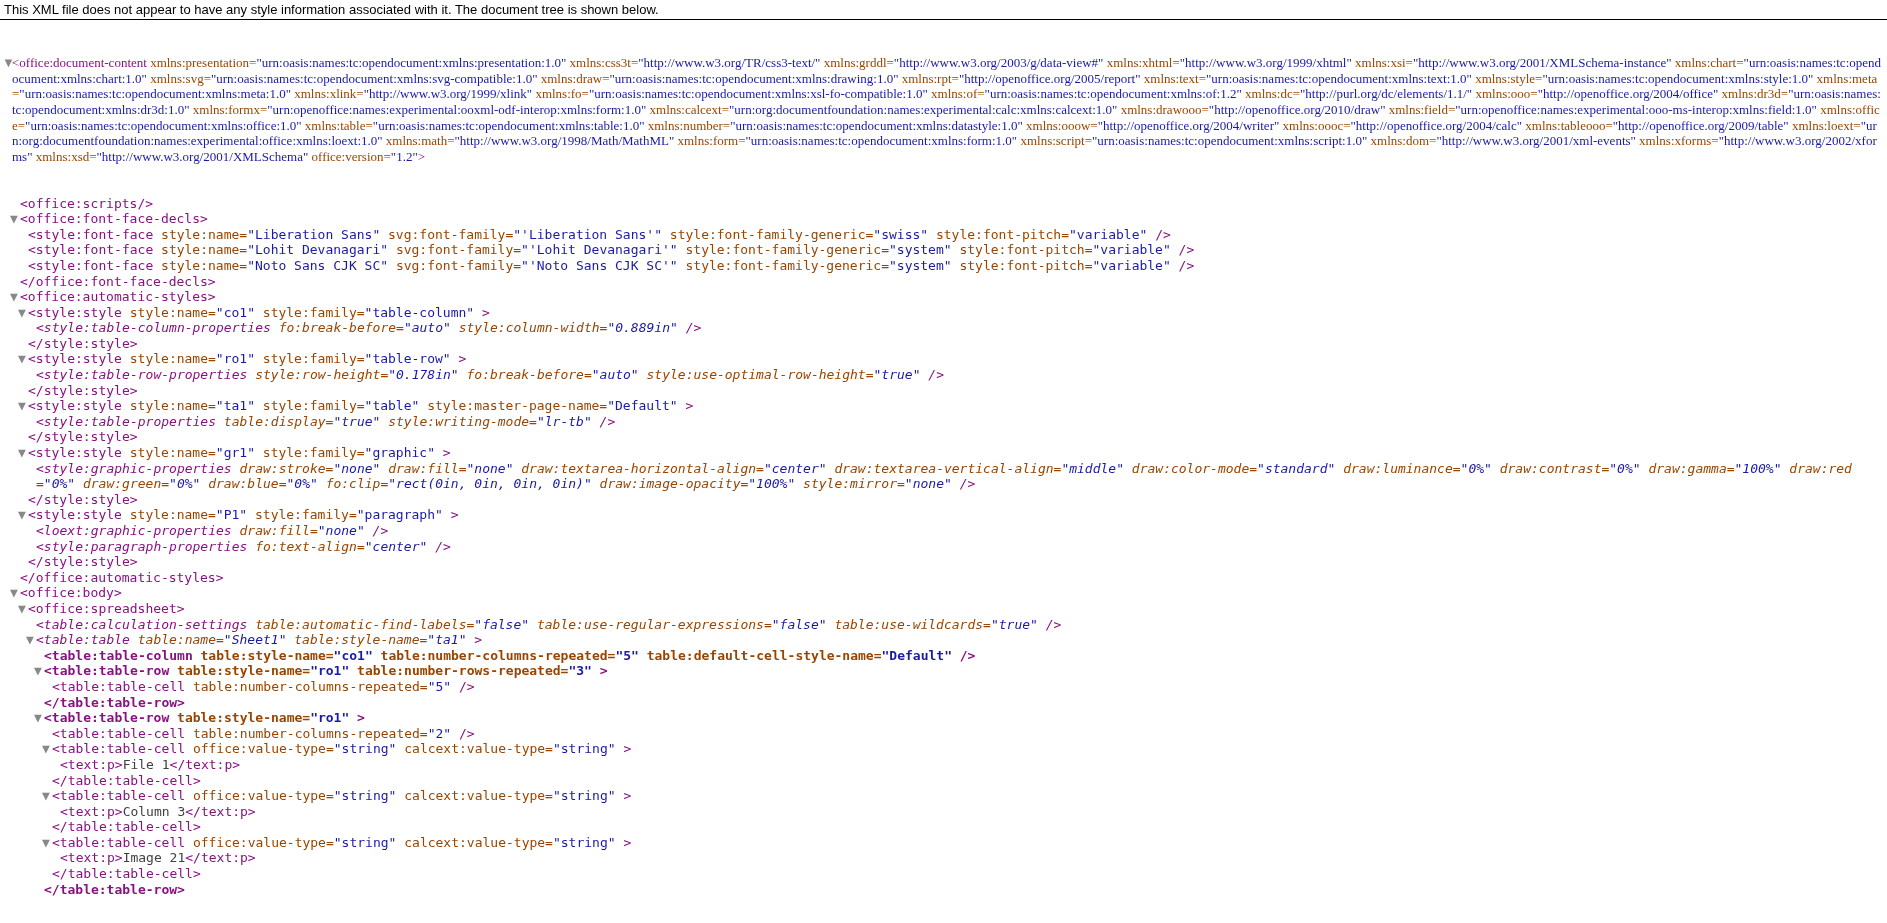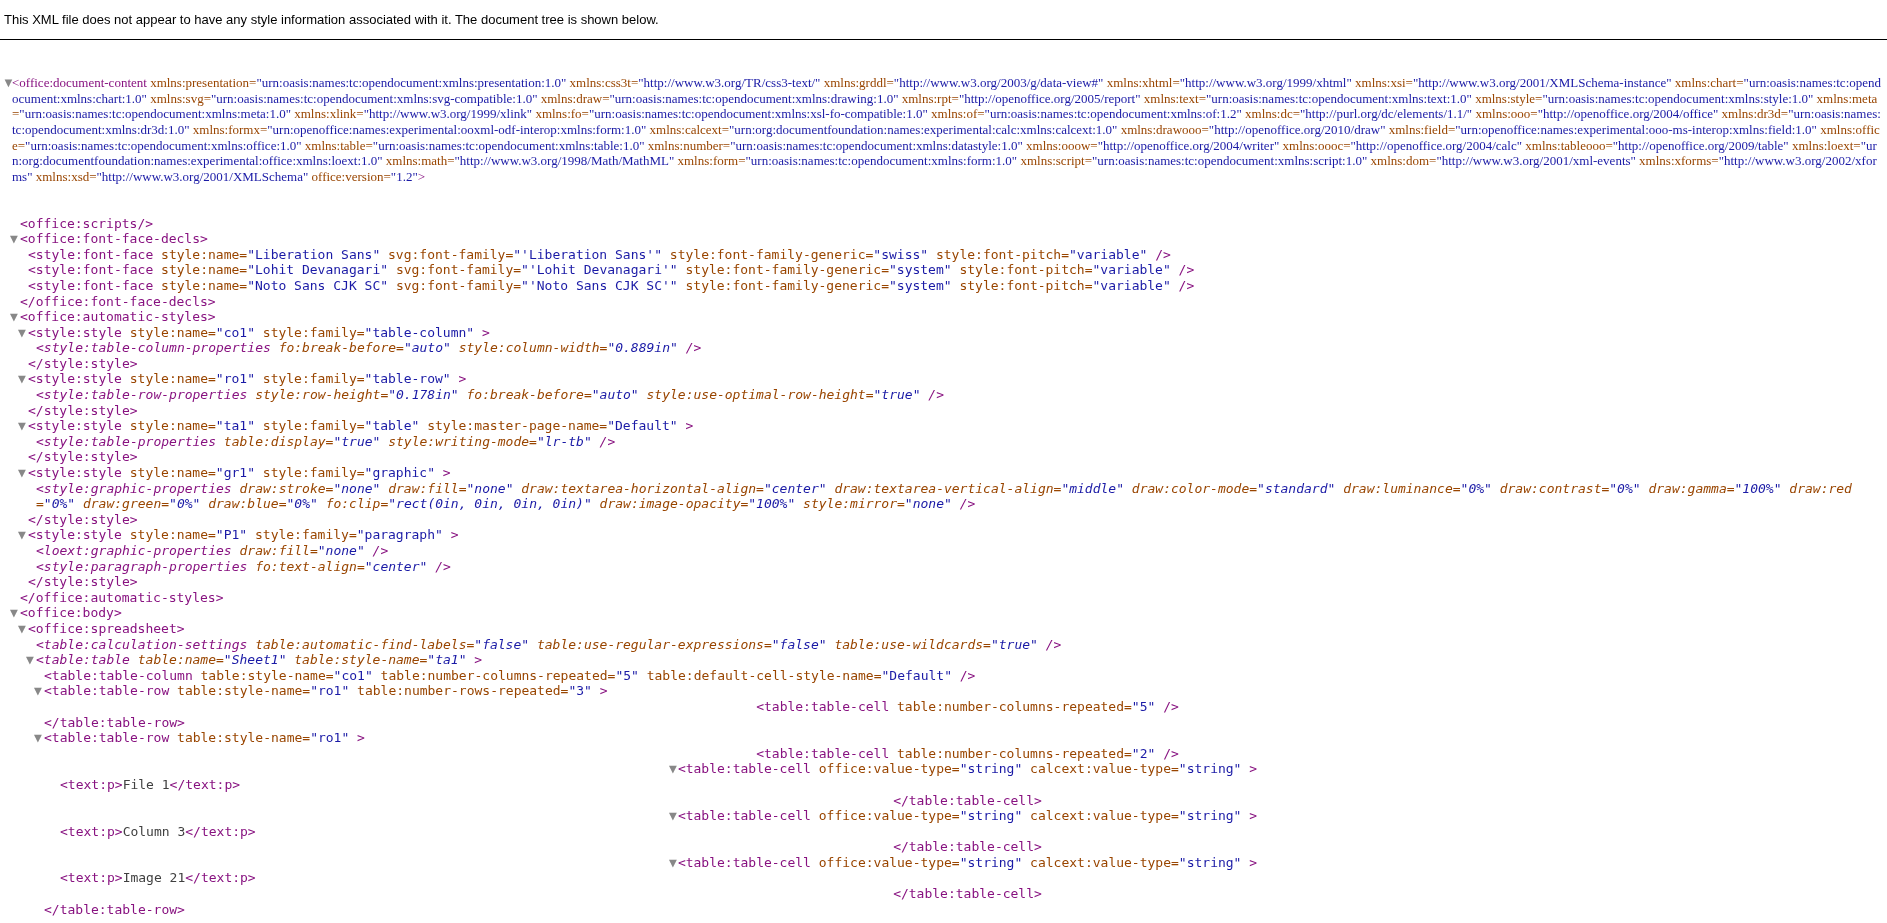--- a/index.html
+++ b/index.html
@@ -4,38 +4,38 @@
 <style>
   body {
     font-family: sans-serif;
     font-size: 13px;
     margin: 0;
     padding: 0;
     background: #fff;
     color: #000;
   }
   .header-message {
-    padding: 12px 4px;
+    padding: 2px 4px;
     border-bottom: 1px solid #000;
     margin-bottom: 4px;
   }
   .tree {
     font-family: "DejaVu Sans Mono", Consolas, monospace;
     font-size: 13px;
     white-space: pre-wrap;
     word-break: break-all;
     padding: 0 4px;
     line-height: 1.2;
   }
   .indent-0 { padding-left: 8px; font-family: Liberation Serif, serif; }
   .indent-1 { padding-left: 16px; }
   .indent-2 { padding-left: 24px; }
   .indent-3 { padding-left: 32px; font-style: italic; }
-  .indent-4 { padding-left: 40px; }
-  .indent-5 { padding-left: 48px; text-align: center; }
+  .indent-4 { padding-left: 40px; font-weight: bold; }
+  .indent-5 { padding-left: 48px; }
   .indent-6 { padding-left: 56px; }
   .toggle {
     display: inline-block;
     width: 10px;
     color: #888;
     cursor: pointer;
     margin-left: -10px;
   }
   .tag { color: #881280; }
   .attr-name { color: #994500; }

